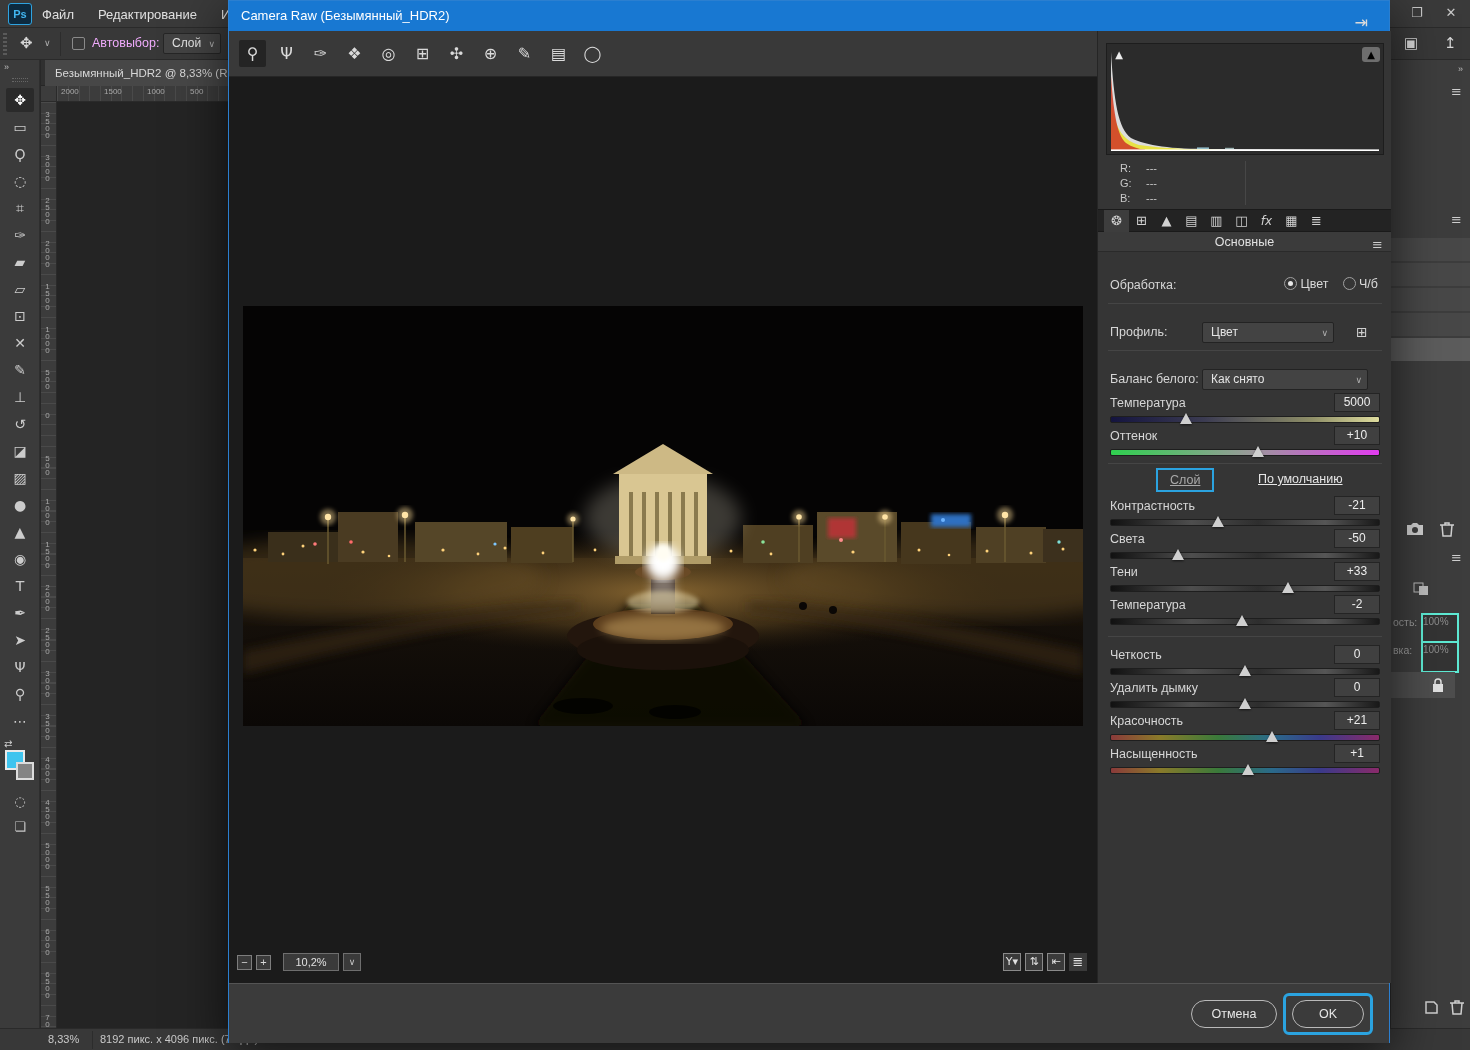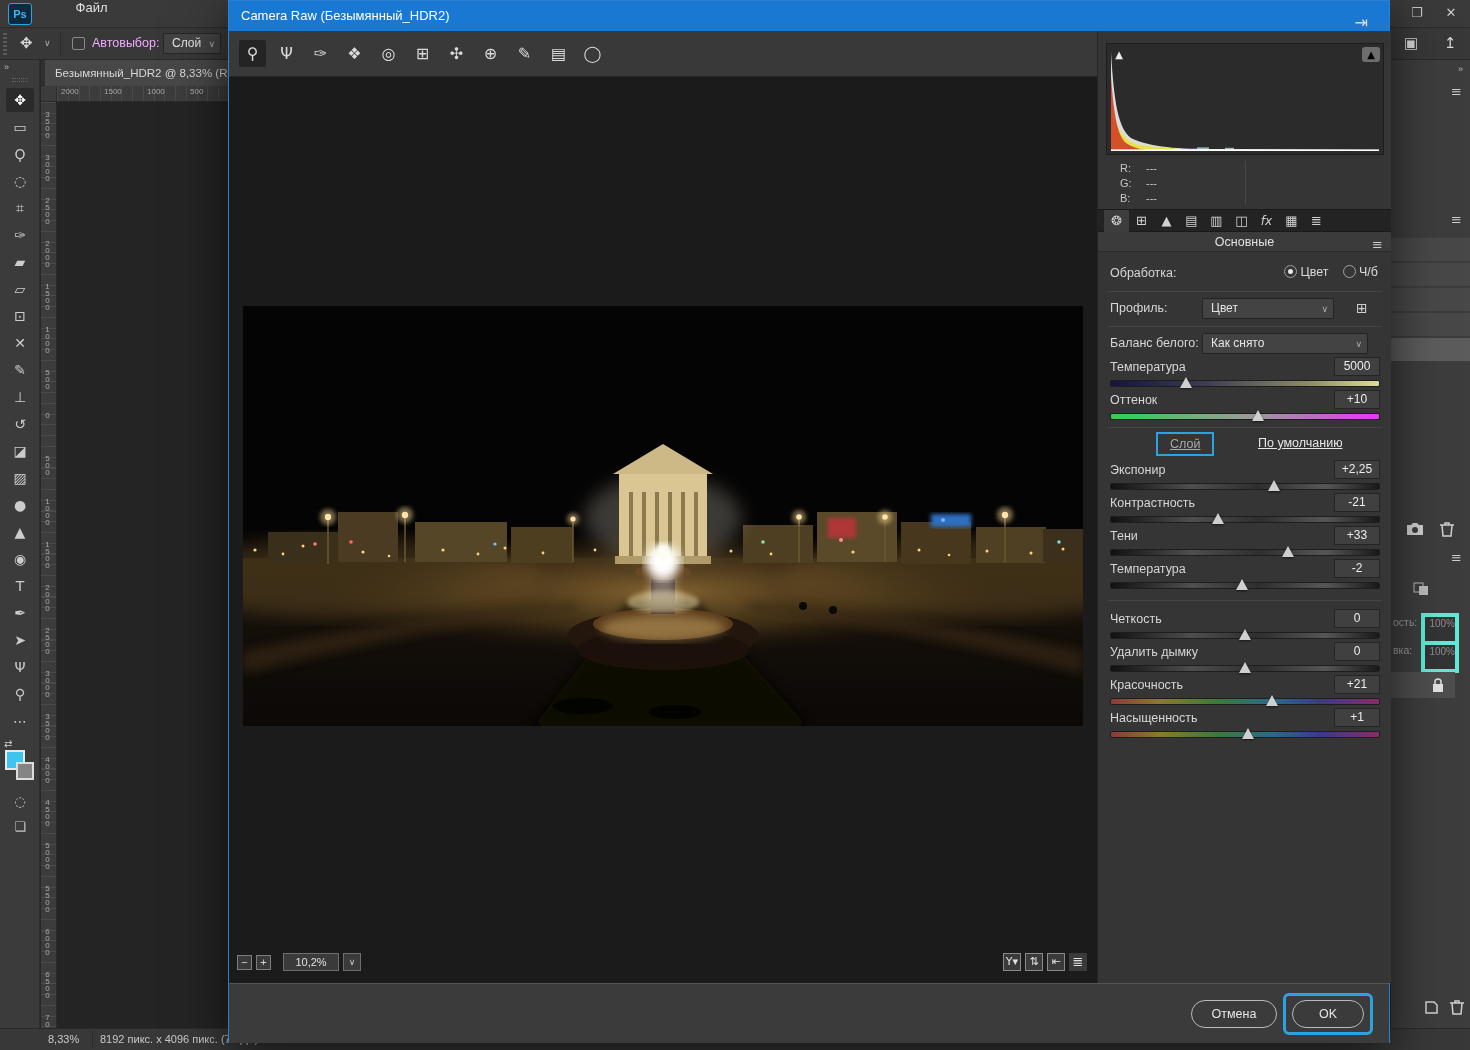--- a/index.html
+++ b/index.html
@@ -3,21 +3,21 @@
 <meta charset="utf-8">
 <style>
   * { margin:0; padding:0; box-sizing:border-box; }
   html,body { width:1470px; height:1050px; overflow:hidden; background:#282828;
     font-family:"Liberation Sans", sans-serif; color:#d6d6d6; font-size:12px; }
   .ico { font-family:"DejaVu Sans", sans-serif; }
 
   
   #menubar { position:absolute; left:0; top:0; width:1470px; height:28px; background:#3a3a3a; border-bottom:1px solid #2a2a2a; }
   #ps-logo { position:absolute; left:8px; top:3px; width:24px; height:22px; background:#0d2a3f; border:1px solid #2fa3e0; border-radius:3px; color:#41b5f0; font-weight:bold; font-size:11px; text-align:center; line-height:20px; }
-  #menus { position:absolute; left:42px; top:0; height:28px; display:flex; gap:24px; align-items:center; font-size:13px; color:#e0e0e0; white-space:nowrap;flex-direction:column; }
+  #menus { position:absolute; left:42px; top:0; height:28px; display:flex; gap:24px; align-items:center; font-size:13px; color:#e0e0e0; white-space:nowrap; }
   .winbtn { position:absolute; top:0; width:30px; height:26px; text-align:center; line-height:26px; color:#c8c8c8; font-size:13px; }
 
   
   #optionsbar { position:absolute; left:0; top:28px; width:1470px; height:32px; background:#383838; border-bottom:1px solid #2a2a2a; }
   #opt-grip { position:absolute; left:3px; top:5px; width:4px; height:22px; border-left:2px dotted #5a5a5a; border-right:2px dotted #5a5a5a; }
   .opt-ico { position:absolute; top:6px; font-size:15px; color:#d8d8d8; }
   .chev { color:#b0b0b0; font-size:9px; }
   #opt-check { position:absolute; left:72px; top:9px; width:13px; height:13px; border:1px solid #8a8a8a; border-radius:2px; background:#383838; }
   #opt-autoselect { position:absolute; left:92px; top:8px; font-size:12.5px; color:#f0abfc; }
   #opt-target { position:absolute; left:163px; top:5px; width:58px; height:21px; background:#434343; border:1px solid #262626; border-radius:2px; line-height:19px; padding-left:8px; font-size:12px; color:#e2e2e2; }
@@ -57,21 +57,21 @@
   .st-div { position:absolute; left:92px; top:2px; width:1px; height:18px; background:#2c2c2c; }
 
   
   #rightstrip { position:absolute; left:1390px; top:60px; width:80px; height:968px; background:#3d3d3d; border-left:1px solid #2a2a2a; }
   .rs-collapse { position:absolute; right:6px; top:4px; color:#bdbdbd; font-size:9px; letter-spacing:1px; }
   .rs-burger { position:absolute; right:8px; font-size:13px; color:#cfcfcf; }
   .rs-row { position:absolute; left:0; width:80px; height:24px; background:#484848; border-bottom:1px solid #3d3d3d; }
   .rs-row.sel { background:#5c5c5c; }
   .rs-icon { position:absolute; width:20px; height:18px; color:#cfcfcf; }
   .rs-lbl { position:absolute; font-size:10.5px; color:#9a9a9a; }
-  .rs-box { position:absolute; width:38px; height:32px; background:#343434; border:4px solid #5eead4; font-size:10px; color:#8d8d8d; text-align:right; line-height:14px; }
+  .rs-box { position:absolute; width:38px; height:32px; background:#343434; border:2px solid #5eead4; font-size:10px; color:#8d8d8d; text-align:left; line-height:14px; }
   .rs-lockrow { position:absolute; left:0; top:612px; width:64px; height:26px; background:#4e4e4e; }
 
   
   #crdialog { position:absolute; left:228px; top:0; width:1162px; height:1043px; background:#373737; border:1px solid #2b7fd0; box-shadow:0 14px 48px rgba(0,0,0,.65); z-index:10; }
   #cr-title { position:absolute; left:0; top:0; width:100%; height:30px; background:#1878d2; color:#ffffff; font-size:13px; line-height:30px; padding-left:12px; }
   #cr-toolbar { position:absolute; left:0; top:30px; width:100%; height:46px; background:#393939; border-bottom:1px solid #262626; display:flex; align-items:center; padding-left:10px; gap:7px; }
   .cr-tool { width:27px; height:27px; text-align:center; line-height:27px; font-size:16px; color:#dadada; border-radius:2px; }
   .cr-tool.sel { background:#242424; }
   #cr-workflow { position:absolute; right:14px; top:8px; width:27px; height:27px; text-align:center; line-height:27px; font-size:16px; color:#dadada; }
 
@@ -94,21 +94,21 @@
   #cr-rgb .rgb-div { position:absolute; left:50%; top:2px; width:1px; height:44px; background:#474747; }
   .rgb-line { position:absolute; left:14px; }
   .rgb-line b { font-weight:normal; display:inline-block; width:26px; }
   #cr-tabs { position:absolute; left:0; top:178px; width:100%; height:23px; background:#232323; border-top:1px solid #1a1a1a; border-bottom:1px solid #1a1a1a; display:flex; padding-left:6px; }
   .cr-tab { width:25px; height:22px; text-align:center; line-height:22px; font-size:13px; color:#d2d2d2; }
   .cr-tab.sel { background:#3d3d3d; }
   #cr-phead { position:absolute; left:0; top:201px; width:100%; height:20px; background:#3b3b3b; border-bottom:1px solid #2a2a2a; text-align:center; font-size:12.5px; color:#e0e0e0; line-height:20px; }
   #cr-phead .rs-burger { top:3px; }
 
   #cr-content { position:absolute; left:10px; top:226px; width:274px; }
-  .prow { position:relative; height:26px; margin-top:4px; }
+  .prow { position:relative; height:26px; margin-top:16px; }
   .plabel { position:absolute; left:2px; top:5px; font-size:12.5px; color:#d6d6d6; }
   .pdiv { height:1px; background:#2a2a2a; border-bottom:1px solid #454545; margin:4px 0; }
   .radio { display:inline-block; width:13px; height:13px; border:1px solid #a0a0a0; border-radius:50%; vertical-align:-2px; position:relative; }
   .radio.on::after { content:""; position:absolute; left:3px; top:3px; width:5px; height:5px; border-radius:50%; background:#e8e8e8; }
   #proc-opts { position:absolute; right:4px; top:4px; font-size:12.5px; color:#dadada; display:flex; gap:14px; align-items:center; }
   .dd { position:absolute; height:21px; background:#434343; border:1px solid #232323; border-radius:2px; font-size:12px; color:#e4e4e4; line-height:19px; padding-left:8px; }
   .dd .chev { position:absolute; right:5px; top:1px; }
   #profile-dd { left:94px; top:2px; width:132px; }
   #profile-grid { position:absolute; right:6px; top:3px; width:20px; height:18px; color:#cfcfcf; font-size:14px; line-height:18px; }
   #wb-dd { left:94px; top:2px; width:166px; }
@@ -517,34 +517,34 @@
           </div>
         </div>
       <div class="pdiv"></div>
       <div id="auto-row">
         <span id="auto-link">Слой</span>
         <span id="default-link">По умолчанию</span>
       </div>
       <div id="sl-tone">
           <div class="slider">
             <div class="srow">
-              <span class="slabel">Экспонир</span>
-              <span class="sval">+2,25</span>
-            </div>
-            <div class="strack tone">
-              <span class="sthumb" style="left: 61%;"></span>
-            </div>
-          </div>
-          <div class="slider">
-            <div class="srow">
               <span class="slabel">Контрастность</span>
               <span class="sval">-21</span>
             </div>
             <div class="strack tone">
               <span class="sthumb" style="left: 40%;"></span>
+            </div>
+          </div>
+          <div class="slider">
+            <div class="srow">
+              <span class="slabel">Света</span>
+              <span class="sval">-50</span>
+            </div>
+            <div class="strack tone">
+              <span class="sthumb" style="left: 25%;"></span>
             </div>
           </div>
           <div class="slider">
             <div class="srow">
               <span class="slabel">Тени</span>
               <span class="sval">+33</span>
             </div>
             <div class="strack tone">
               <span class="sthumb" style="left: 66%;"></span>
             </div>

